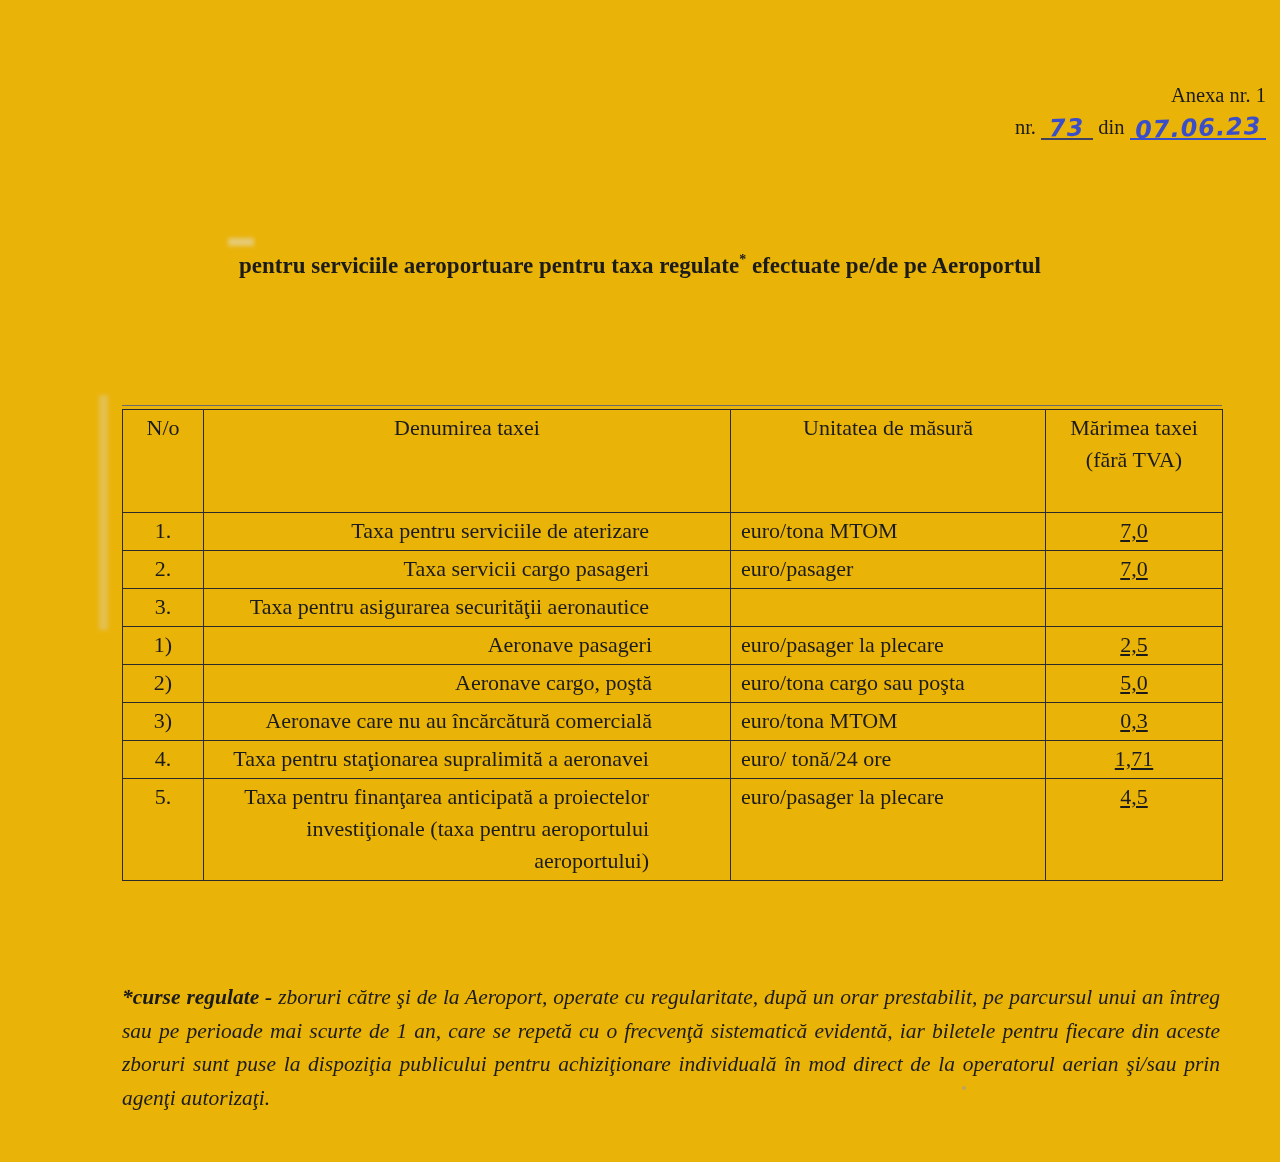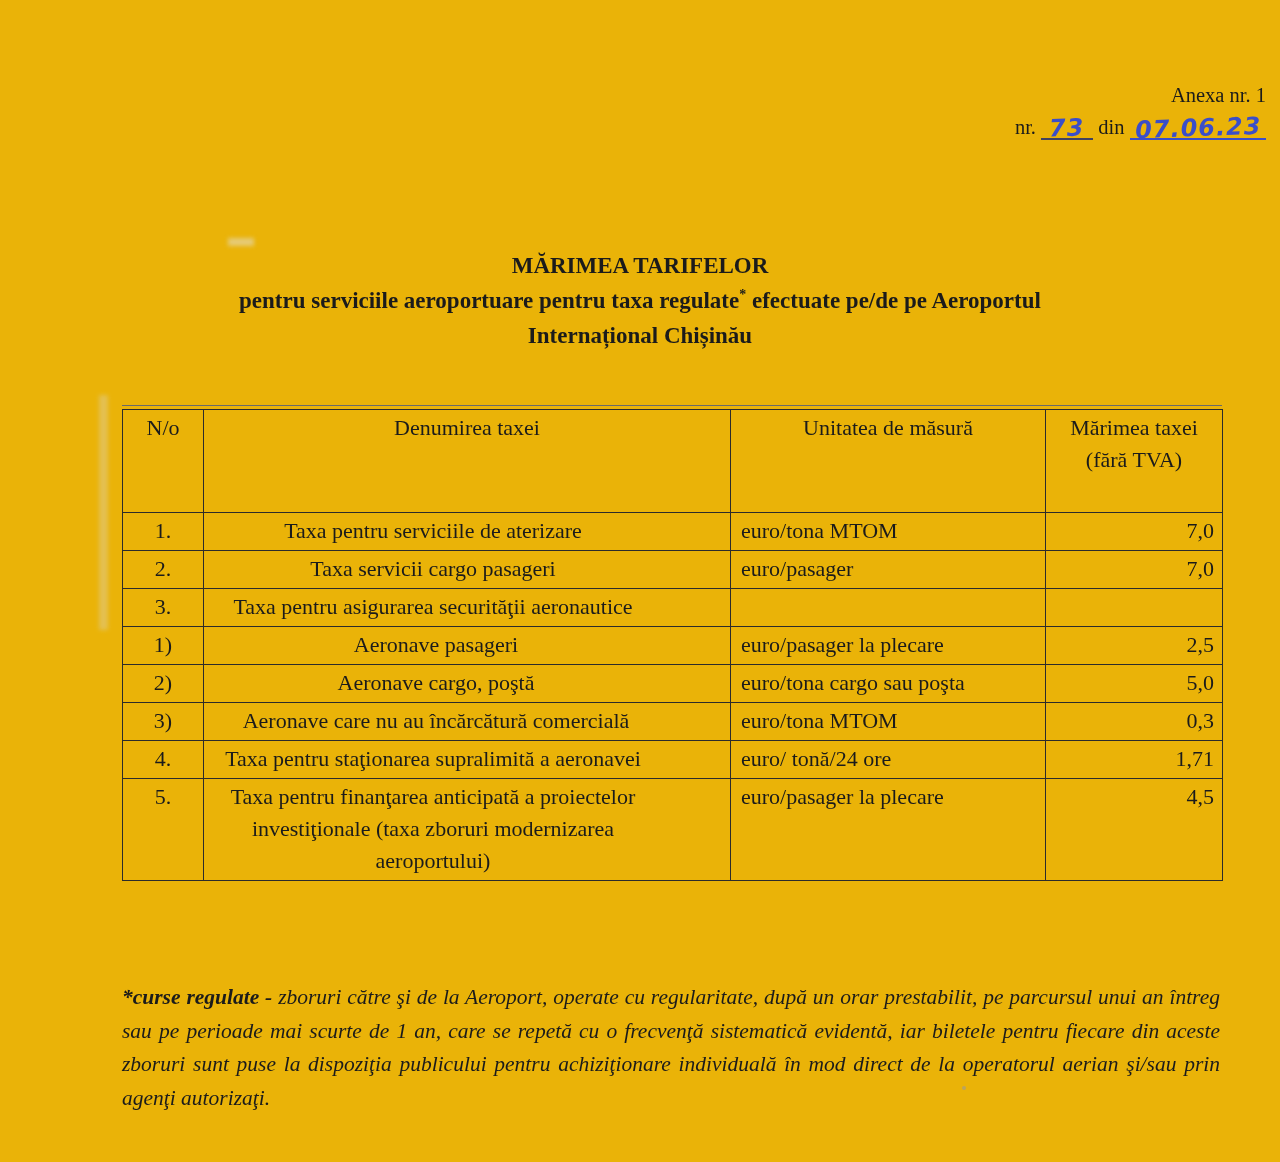--- a/index.html
+++ b/index.html
@@ -60,24 +60,24 @@
   }
   th, td {
     border: 1.5px solid #2b2b2b;
     padding: 2px 8px 3px 8px;
     line-height: 32px;
     vertical-align: top;
   }
   th { font-weight: normal; text-align: center; }
   th.h-no { height: 97px; }
   td.c-no   { text-align: center; }
-  td.c-name { text-align: center; padding-left: 13px; }
+  td.c-name { text-align: right; padding-left: 13px; }
   td.c-name .inner { display: block; max-width: 432px; }
   td.c-unit { text-align: left; padding-left: 10px; }
-  td.c-val  { text-align: right; }
+  td.c-val  { text-align: center; text-decoration: underline; }
   tr.it td.c-name { }
   tr.it td.c-name .inner { padding-left: 3px; }
 
   
   .footnote {
     position: absolute; left: 122px; top: 981px; width: 1098px;
     font-style: italic; font-size: 21.5px; line-height: 33.5px;
     text-align: justify;
   }
   .footnote .lead { font-weight: bold; }
@@ -99,23 +99,21 @@
     <div>Anexa nr. 1</div>
     <div class="nr-line">
       <span>nr.</span>
       <span class="blank blank-nr"><span class="hand">73</span></span>
       <span>din</span>
       <span class="blank blank-date"><span class="hand">07.06.23</span></span>
     </div>
   </div>
 
   <div class="title-block">
-    <div>MĂRIMEA TARIFELOR</div>
     <div><span>pentru serviciile aeroportuare pentru taxa regulate</span><sup>*</sup><span> efectuate pe/de pe Aeroportul</span></div>
-    <div>Internațional Chișinău</div>
   </div>
 
   <div class="table-wrap">
     <div class="tbl-topline"></div>
     <table>
       <colgroup>
         <col style="width:81px">
           <col style="width:527px">
           <col style="width:315px">
           <col style="width:177px">
@@ -181,21 +179,21 @@
           <td class="c-no">4.</td>
           <td class="c-name">
               <span class="inner">Taxa pentru staţionarea supralimită a aeronavei</span>
             </td>
           <td class="c-unit">euro/ tonă/24 ore</td>
           <td class="c-val">1,71</td>
         </tr>
         <tr>
           <td class="c-no">5.</td>
           <td class="c-name">
-              <span class="inner">Taxa pentru finanţarea anticipată a proiectelor investiţionale (taxa zboruri modernizarea aeroportului)</span>
+              <span class="inner">Taxa pentru finanţarea anticipată a proiectelor investiţionale (taxa pentru aeroportului aeroportului)</span>
             </td>
           <td class="c-unit">euro/pasager la plecare</td>
           <td class="c-val">4,5</td>
         </tr>
       </tbody>
     </table>
   </div>
 
   <div class="footnote">
     <span class="lead">*curse regulate - </span><span>zboruri către şi de la Aeroport, operate cu regularitate, după un orar prestabilit, pe parcursul unui an întreg sau pe perioade mai scurte de 1 an, care se repetă cu o frecvenţă sistematică evidentă, iar biletele pentru fiecare din aceste zboruri sunt puse la dispoziţia publicului pentru achiziţionare individuală în mod direct de la operatorul aerian şi/sau prin agenţi autorizaţi.</span>

